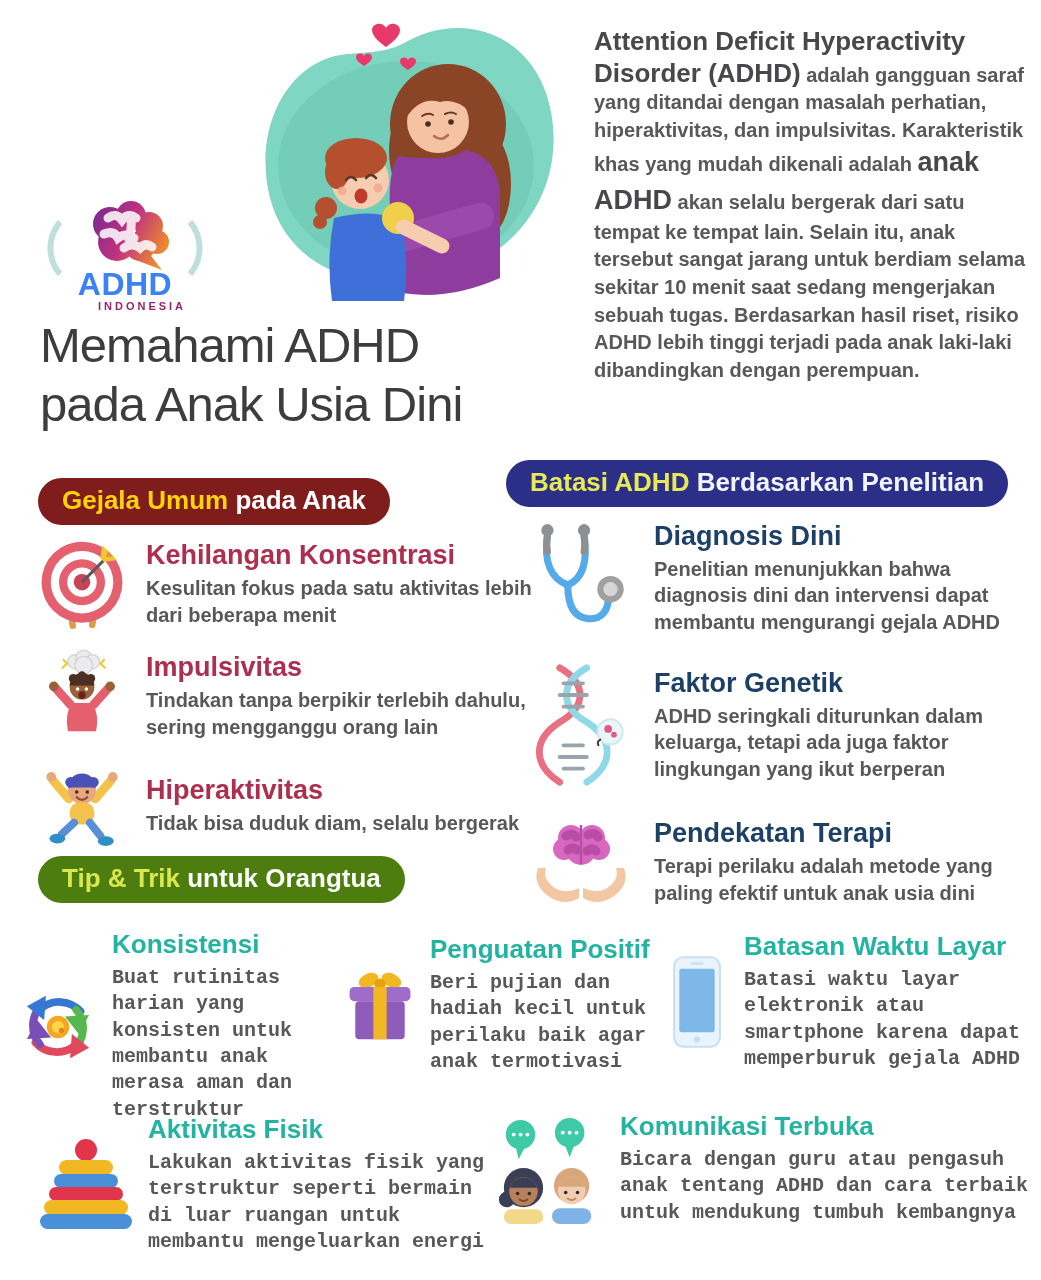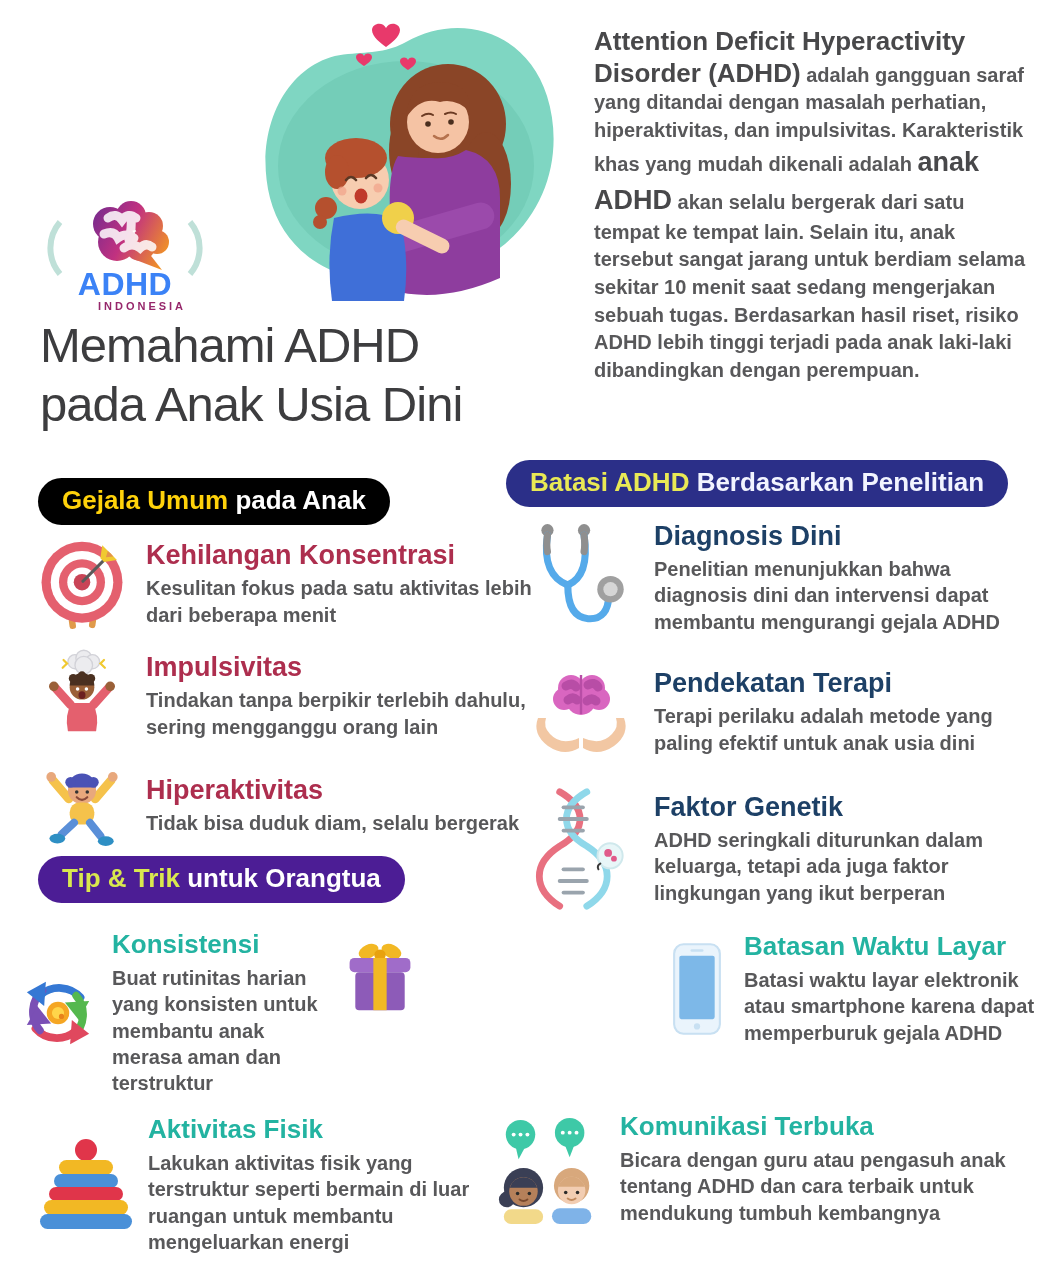--- a/index.html
+++ b/index.html
@@ -22,23 +22,23 @@
   
   .intro { left:594px; top:26px; width:432px; font-size:20px; line-height:1.38; color:#58585a; font-weight:600; }
   .intro-heading { font-size:26px; line-height:1.16; font-weight:800; color:#48484a; }
   .intro-bold-inline { font-size:27px; font-weight:800; color:#48484a; }
 
   
   .page-title { left:40px; top:316px; width:545px; font-size:49px; line-height:1.2; font-weight:400; color:#3d3d3f; letter-spacing:-1px; }
 
   
   .pill { display:inline-block; padding:8px 24px 10px 24px; border-radius:30px; font-size:26px; font-weight:800; line-height:1.1; white-space:nowrap; }
-  .pill-red   { left:38px;  top:478px; background:#000000; color:#ffffff; }
+  .pill-red   { left:38px;  top:478px; background:#7f1d1d; color:#ffffff; }
   .pill-navy  { left:506px; top:460px; background:#2b2f88; color:#f2f4ff; }
-  .pill-teal  { left:38px;  top:856px; background:#4c1d95; color:#ffffff; }
+  .pill-teal  { left:38px;  top:856px; background:#4d7c0f; color:#ffffff; }
   .hl-yellow  { color:#ffd20a; }
   .hl-paleyellow { color:#e9e955; }
   .hl-lime    { color:#d9e84e; }
 
   
   .item { display:flex; align-items:center; }
   .item .icon-box { flex:0 0 auto; display:flex; justify-content:center; align-items:center; }
   .item-title { font-size:27px; font-weight:800; line-height:1.15; margin-bottom:4px; }
   .item-desc  { font-size:20px; font-weight:600; line-height:1.32; color:#58585a; }
 
@@ -48,21 +48,21 @@
   .gejala-list .item-title { color:#ad2e4e; }
   .gejala-list .txt { width:390px; }
 
   .fakta-list { left:518px; top:518px; width:520px; }
   .fakta-list .item { margin-bottom:24px; }
   .fakta-list .icon-box { width:126px; margin-right:10px; }
   .fakta-list .item-title { color:#1d4066; }
   .fakta-list .txt { width:375px; }
 
   .tip-title { font-size:26px; font-weight:800; color:#23b3a1; line-height:1.15; margin-bottom:5px; }
-  .tip-desc  { font-size:20px; font-weight:600; line-height:1.32; color:#58585a; }
+  .tip-desc  { font-size:20px; font-weight:600; line-height:1.32; color:#58585a;font-family:Liberation Mono, monospace; }
 
   .tip { display:flex; align-items:center; }
   .tip .icon-box { flex:0 0 auto; display:flex; justify-content:center; }
 
   .tip-konsistensi { left:12px;  top:930px; width:330px; }
   .tip-konsistensi .icon-box { width:92px; margin-right:8px; }
   .tip-konsistensi .txt { width:225px; }
 
   .tip-penguatan { left:340px; top:935px; width:320px; }
   .tip-penguatan .icon-box { width:80px; margin-right:10px; }
@@ -284,20 +284,45 @@
       </svg>
     </div>
     <div class="txt">
       <div class="item-title">Diagnosis Dini</div>
       <div class="item-desc">Penelitian menunjukkan bahwa diagnosis dini dan intervensi dapat membantu mengurangi gejala ADHD</div>
     </div>
   </div>
 
   <div class="item">
     <div class="icon-box">
+      <svg width="100" height="126" viewBox="0 0 100 130">
+        <path d="M28,6 C56,22 56,46 28,62 C0,80 0,106 28,124" fill="none" stroke="#e87080" stroke-width="7" stroke-linecap="round"></path>
+        <path d="M56,6 C28,22 28,46 56,62 C84,80 84,106 56,124" fill="none" stroke="#8fd8ea" stroke-width="7" stroke-linecap="round"></path>
+        <g stroke="#9aa4ad" stroke-width="4" stroke-linecap="round">
+          <line x1="32" y1="22" x2="52" y2="22"></line>
+            <line x1="28" y1="34" x2="56" y2="34"></line>
+            <line x1="32" y1="46" x2="52" y2="46"></line>
+          <line x1="32" y1="86" x2="52" y2="86"></line>
+            <line x1="28" y1="98" x2="56" y2="98"></line>
+            <line x1="32" y1="110" x2="52" y2="110"></line>
+        </g>
+        <circle cx="80" cy="72" r="13" fill="#e8f6f8" stroke="#cfe8ec" stroke-width="2"></circle>
+        <circle cx="78" cy="69" r="4" fill="#e05a8a"></circle>
+          <circle cx="84" cy="75" r="3" fill="#e05a8a"></circle>
+        <path d="M70,80 q-4,2 -2,6" fill="none" stroke="#3a3a3a" stroke-width="2" stroke-linecap="round"></path>
+      </svg>
+    </div>
+    <div class="txt">
+      <div class="item-title">Faktor Genetik</div>
+      <div class="item-desc">ADHD seringkali diturunkan dalam keluarga, tetapi ada juga faktor lingkungan yang ikut berperan</div>
+    </div>
+  </div>
+
+  <div class="item">
+    <div class="icon-box">
       <svg width="112" height="100" viewBox="0 0 110 100">
         <g fill="#d966c0">
           <circle cx="45" cy="26" r="13"></circle>
             <circle cx="66" cy="26" r="13"></circle>
             <circle cx="38" cy="37" r="11"></circle>
           <circle cx="73" cy="37" r="11"></circle>
             <circle cx="55" cy="38" r="15"></circle>
         </g>
         <path d="M55,13 L55,52" stroke="#b84da6" stroke-width="2.4"></path>
         <g fill="none" stroke="#b84da6" stroke-width="1.8" stroke-linecap="round">
@@ -308,45 +333,20 @@
         </g>
         <path d="M12,56 Q6,72 22,84 Q38,95 53,86 L53,76 Q35,84 24,72 Q17,65 20,56 Z" fill="#f2c7a3"></path>
         <path d="M98,56 Q104,72 88,84 Q72,95 57,86 L57,76 Q75,84 86,72 Q93,65 90,56 Z" fill="#f2c7a3"></path>
       </svg>
     </div>
     <div class="txt">
       <div class="item-title">Pendekatan Terapi</div>
       <div class="item-desc">Terapi perilaku adalah metode yang paling efektif untuk anak usia dini</div>
     </div>
   </div>
-
-  <div class="item">
-    <div class="icon-box">
-      <svg width="100" height="126" viewBox="0 0 100 130">
-        <path d="M28,6 C56,22 56,46 28,62 C0,80 0,106 28,124" fill="none" stroke="#e87080" stroke-width="7" stroke-linecap="round"></path>
-        <path d="M56,6 C28,22 28,46 56,62 C84,80 84,106 56,124" fill="none" stroke="#8fd8ea" stroke-width="7" stroke-linecap="round"></path>
-        <g stroke="#9aa4ad" stroke-width="4" stroke-linecap="round">
-          <line x1="32" y1="22" x2="52" y2="22"></line>
-            <line x1="28" y1="34" x2="56" y2="34"></line>
-            <line x1="32" y1="46" x2="52" y2="46"></line>
-          <line x1="32" y1="86" x2="52" y2="86"></line>
-            <line x1="28" y1="98" x2="56" y2="98"></line>
-            <line x1="32" y1="110" x2="52" y2="110"></line>
-        </g>
-        <circle cx="80" cy="72" r="13" fill="#e8f6f8" stroke="#cfe8ec" stroke-width="2"></circle>
-        <circle cx="78" cy="69" r="4" fill="#e05a8a"></circle>
-          <circle cx="84" cy="75" r="3" fill="#e05a8a"></circle>
-        <path d="M70,80 q-4,2 -2,6" fill="none" stroke="#3a3a3a" stroke-width="2" stroke-linecap="round"></path>
-      </svg>
-    </div>
-    <div class="txt">
-      <div class="item-title">Faktor Genetik</div>
-      <div class="item-desc">ADHD seringkali diturunkan dalam keluarga, tetapi ada juga faktor lingkungan yang ikut berperan</div>
-    </div>
-  </div>
 </div>
 
 <div class="abs pill pill-teal">
   <span class="hl-lime">Tip &amp; Trik</span><span> untuk Orangtua</span>
 </div>
 
 <div class="abs tip tip-konsistensi">
   <div class="icon-box">
     <svg width="90" height="90" viewBox="0 0 100 104">
       <g fill="none" stroke-linecap="round">
@@ -382,20 +382,24 @@
 <div class="abs tip tip-penguatan">
   <div class="icon-box">
     <svg width="76" height="82" viewBox="0 0 80 86">
       <ellipse cx="28" cy="17" rx="11" ry="7" fill="#f2b824" transform="rotate(-24 28 17)"></ellipse>
       <ellipse cx="52" cy="17" rx="11" ry="7" fill="#f2b824" transform="rotate(24 52 17)"></ellipse>
       <circle cx="40" cy="21" r="6" fill="#e8a20e"></circle>
       <rect x="8" y="24" width="64" height="15" rx="5" fill="#a06cc9"></rect>
       <rect x="14" y="39" width="52" height="40" rx="4" fill="#8d5bb8"></rect>
       <rect x="33" y="24" width="14" height="55" fill="#f2b824"></rect>
     </svg>
+  </div>
+  <div class="txt">
+    <div class="tip-title">Penguatan Positif</div>
+    <div class="tip-desc">Beri pujian dan hadiah kecil untuk perilaku baik agar anak termotivasi</div>
   </div>
 </div>
 
 <div class="abs tip tip-layar">
   <div class="icon-box">
     <svg width="52" height="94" viewBox="0 0 50 90">
       <rect x="3" y="2" width="44" height="86" rx="9" fill="#eaf4fc" stroke="#c8e0f2" stroke-width="2"></rect>
       <rect x="8" y="13" width="34" height="61" rx="2" fill="#7db8e8"></rect>
       <line x1="20" y1="8" x2="30" y2="8" stroke="#c8e0f2" stroke-width="2.5" stroke-linecap="round"></line>
       <circle cx="25" cy="81" r="3" fill="#c8e0f2"></circle>

